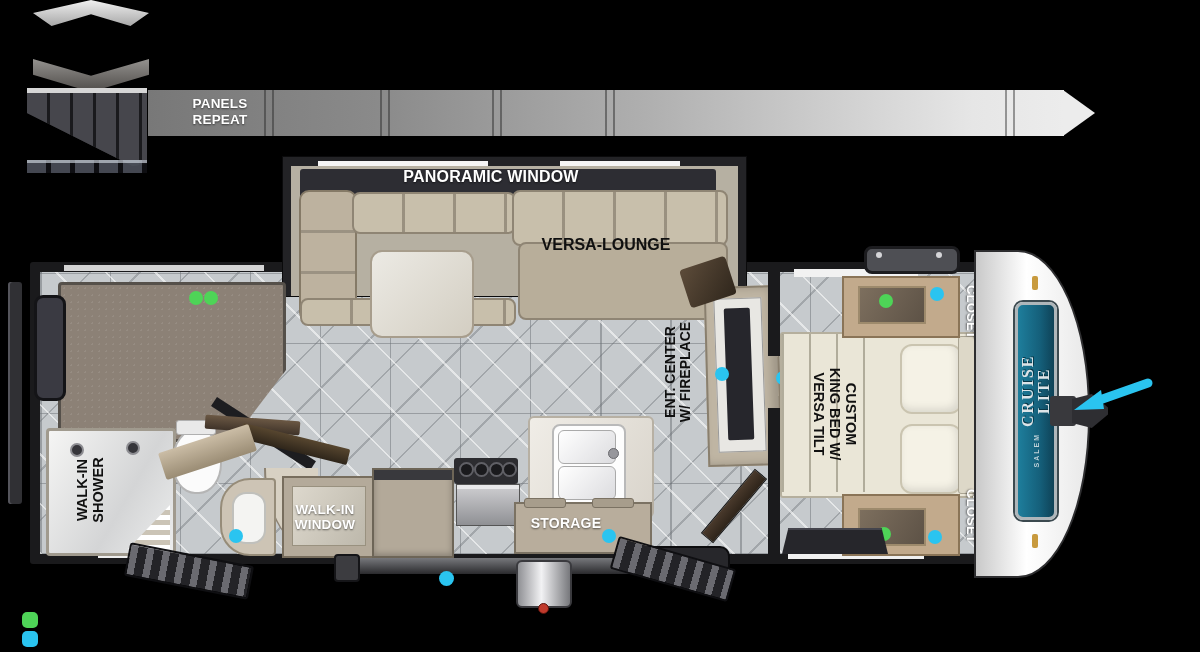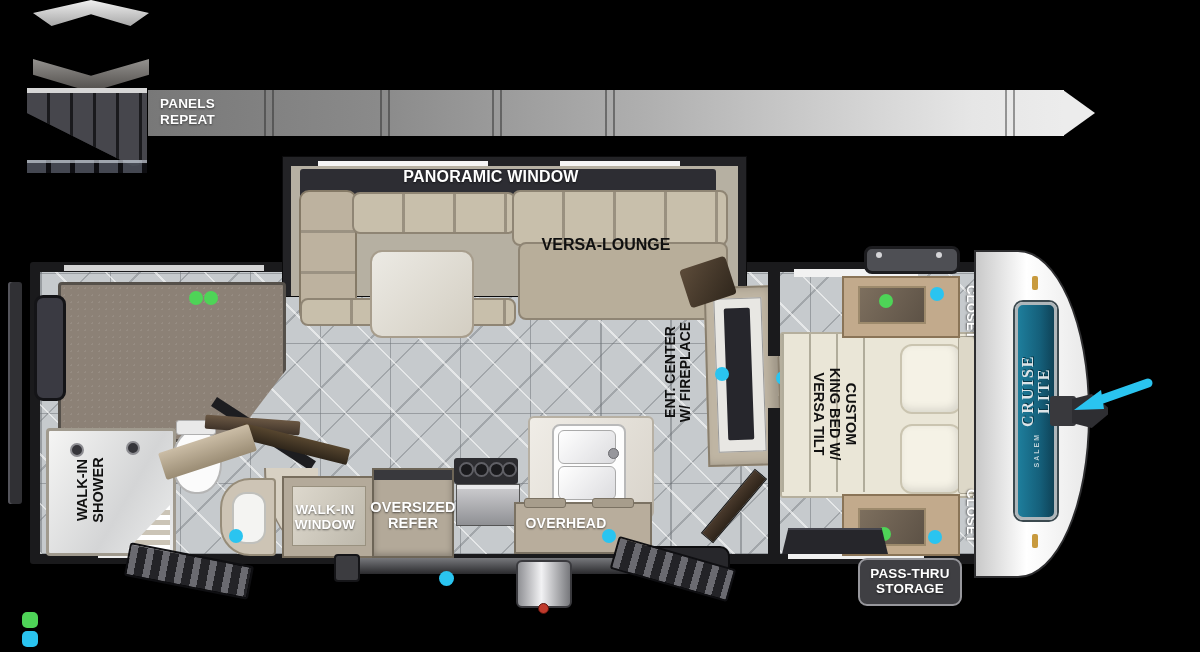--- a/index.html
+++ b/index.html
@@ -52,21 +52,21 @@
 
   <div class="abs" style="left:148px;top:90px;width:916px;height:46px;
               background:linear-gradient(90deg,#787878,#8a8a8a 25%,#b0b0b0 55%,#e6e6e6 90%,#ececec);"></div>
   <div class="abs" style="left:1063px;top:90px;width:32px;height:46px;background:#ececec;
               clip-path:polygon(0 0,100% 50%,0 100%);"></div>
   <div class="abs" style="left:264px;top:90px;width:6px;height:46px;border-left:2px solid rgba(45,45,45,.5);border-right:2px solid rgba(45,45,45,.5);"></div>
   <div class="abs" style="left:380px;top:90px;width:6px;height:46px;border-left:2px solid rgba(45,45,45,.5);border-right:2px solid rgba(45,45,45,.5);"></div>
   <div class="abs" style="left:492px;top:90px;width:6px;height:46px;border-left:2px solid rgba(45,45,45,.5);border-right:2px solid rgba(45,45,45,.5);"></div>
   <div class="abs" style="left:605px;top:90px;width:6px;height:46px;border-left:2px solid rgba(45,45,45,.5);border-right:2px solid rgba(45,45,45,.5);"></div>
   <div class="abs" style="left:1005px;top:90px;width:6px;height:46px;border-left:2px solid rgba(45,45,45,.45);border-right:2px solid rgba(45,45,45,.45);"></div>
-  <div class="abs lbl pre" style="left:160px;top:96px;width:120px;text-align:left;font-size:13.5px;line-height:1.2;">PANELS
+  <div class="abs lbl pre" style="left:160px;top:96px;width:120px;text-align:center;font-size:13.5px;line-height:1.2;">PANELS
 REPEAT</div>
 
   <div class="abs" style="left:8px;top:282px;width:14px;height:222px;background:#303034;border-radius:3px;
               box-shadow:inset 2px 0 0 #55555c;"></div>
   <div class="abs wall" style="left:30px;top:262px;width:952px;height:302px;border-radius:3px;"></div>
   <div class="abs tile" style="left:40px;top:272px;width:934px;height:282px;"></div>
   <div class="abs" style="left:64px;top:265px;width:200px;height:6px;background:#e9e9e9;opacity:.9;"></div>
   <div class="abs" style="left:794px;top:269px;width:124px;height:8px;background:#f2f2f2;"></div>
   <div class="abs" style="left:98px;top:551px;width:70px;height:7px;background:#eeeeee;"></div>
   <div class="abs" style="left:788px;top:552px;width:136px;height:7px;background:#f0f0f0;"></div>
@@ -141,23 +141,21 @@
   <div class="abs" style="left:558px;top:430px;width:56px;height:32px;border-radius:6px;border:1px solid #aaa;
               background:linear-gradient(135deg,#ffffff,#dcdcdf);"></div>
   <div class="abs" style="left:558px;top:466px;width:56px;height:32px;border-radius:6px;border:1px solid #aaa;
               background:linear-gradient(135deg,#ffffff,#dcdcdf);"></div>
   <div class="abs" style="left:608px;top:448px;width:9px;height:9px;border-radius:50%;background:#97979c;border:1px solid #6a6a6e;"></div>
   <div class="abs" style="left:514px;top:502px;width:134px;height:48px;background:#b8ad9c;border:2px solid #7b7263;"></div>
   <div class="abs" style="left:524px;top:498px;width:40px;height:8px;background:#a79d8c;border-radius:3px;border:1px solid #7b7263;"></div>
   <div class="abs" style="left:592px;top:498px;width:40px;height:8px;background:#a79d8c;border-radius:3px;border:1px solid #7b7263;"></div>
   <div class="abs lbl pre" style="left:281px;top:503px;width:88px;font-size:13.5px;">WALK-IN
 WINDOW</div>
-  <div class="abs lbl pre" style="left:361px;top:500px;width:104px;font-size:14.5px;">OVERSIZED
-REFER</div>
-  <div class="abs lbl" style="left:506px;top:516px;width:120px;font-size:14px;">OVERHEAD</div>
+  <div class="abs lbl" style="left:506px;top:516px;width:120px;font-size:14px;">STORAGE</div>
   <div class="dot cyan" style="left:602px;top:529px;"></div>
 
   <div class="abs" style="left:630px;top:546px;width:74px;height:16px;background:#0e0e10;
               border-left:4px solid #ddd;border-right:4px solid #ddd;"></div>
   <div class="abs" style="left:726px;top:464px;width:14px;height:82px;border:1px solid #111;
               background:linear-gradient(90deg,#4a3a2c,#2e241a);transform:rotate(40deg);"></div>
   <div class="abs" style="left:706px;top:286px;width:70px;height:176px;background:#bfb5a3;border:2px solid #897f6e;
               transform:rotate(-1.5deg);box-shadow:inset -6px 0 10px rgba(0,0,0,.18);"></div>
   <div class="abs" style="left:716px;top:298px;width:46px;height:152px;background:#e8e7e3;border:1px solid #999;
               transform:rotate(-2deg);"></div>
@@ -223,25 +221,20 @@
   <div class="abs steps" style="left:126px;top:554px;width:122px;height:30px;transform:rotate(11deg);"></div>
   <div class="abs" style="left:336px;top:558px;width:376px;height:16px;border-radius:8px;
               background:linear-gradient(180deg,#77787c,#2a2a2d);"></div>
   <div class="abs" style="left:334px;top:554px;width:22px;height:24px;background:#3c3c40;border:2px solid #151518;border-radius:4px;"></div>
   <div class="dot cyan" style="left:439px;top:571px;width:15px;height:15px;"></div>
   <div class="abs" style="left:516px;top:560px;width:52px;height:44px;border-radius:6px;border:2px solid #3a3a3e;
               background:linear-gradient(90deg,#8f9094,#f2f2f4 45%,#77787c);"></div>
   <div class="abs" style="left:538px;top:603px;width:9px;height:9px;border-radius:50%;background:#c0392b;border:1px solid #5b130c;"></div>
   <div class="abs" style="left:652px;top:546px;width:74px;height:26px;background:#27272b;border:2px solid #0c0c0e;border-radius:10px;"></div>
   <div class="abs steps" style="left:612px;top:552px;width:118px;height:30px;transform:rotate(16deg);"></div>
-  <div class="abs" style="left:858px;top:558px;width:100px;height:44px;background:#3f3f43;border:2px solid #97979c;
-              border-radius:9px;display:flex;align-items:center;justify-content:center;">
-    <span class="lbl pre" style="font-size:13.5px;">PASS-THRU
-STORAGE</span>
-  </div>
 
   <svg class="abs" style="left:0;top:0;width:1200px;height:652px;pointer-events:none;" viewBox="0 0 1200 652">
     <line x1="1148" y1="383" x2="1094" y2="402" stroke="#2ac4f0" stroke-width="9" stroke-linecap="round"></line>
     <polygon points="1074,410 1101,390 1104,409" fill="#2ac4f0"></polygon>
   </svg>
 
   <div class="sq green" style="left:22px;top:612px;"></div>
   <div class="sq cyan" style="left:22px;top:631px;"></div>
 
 </div>

